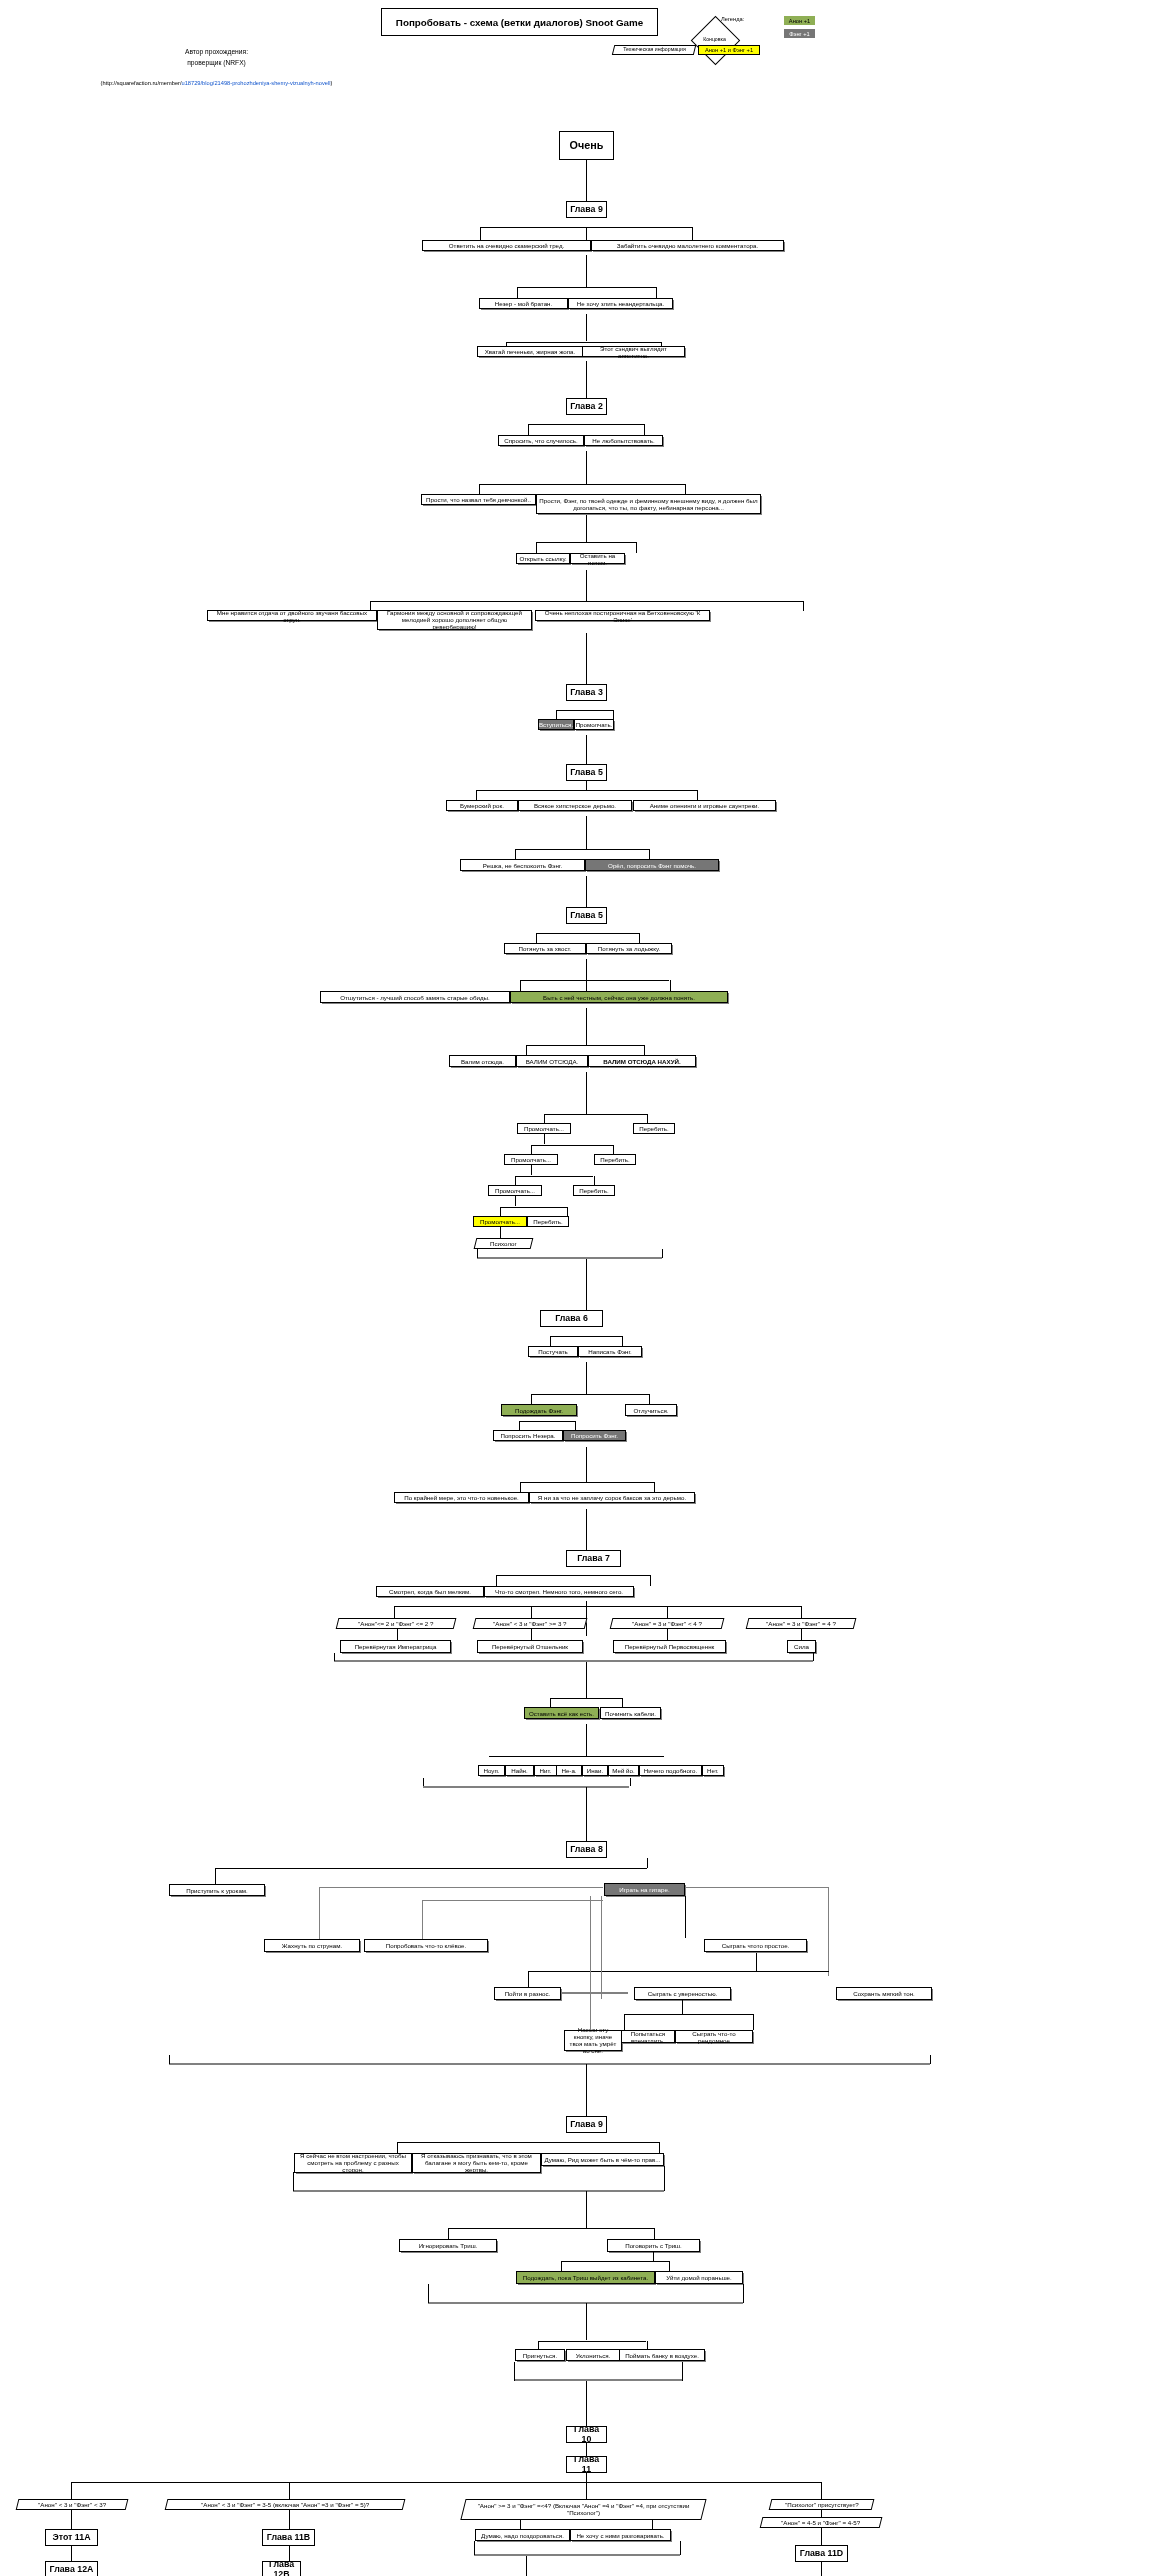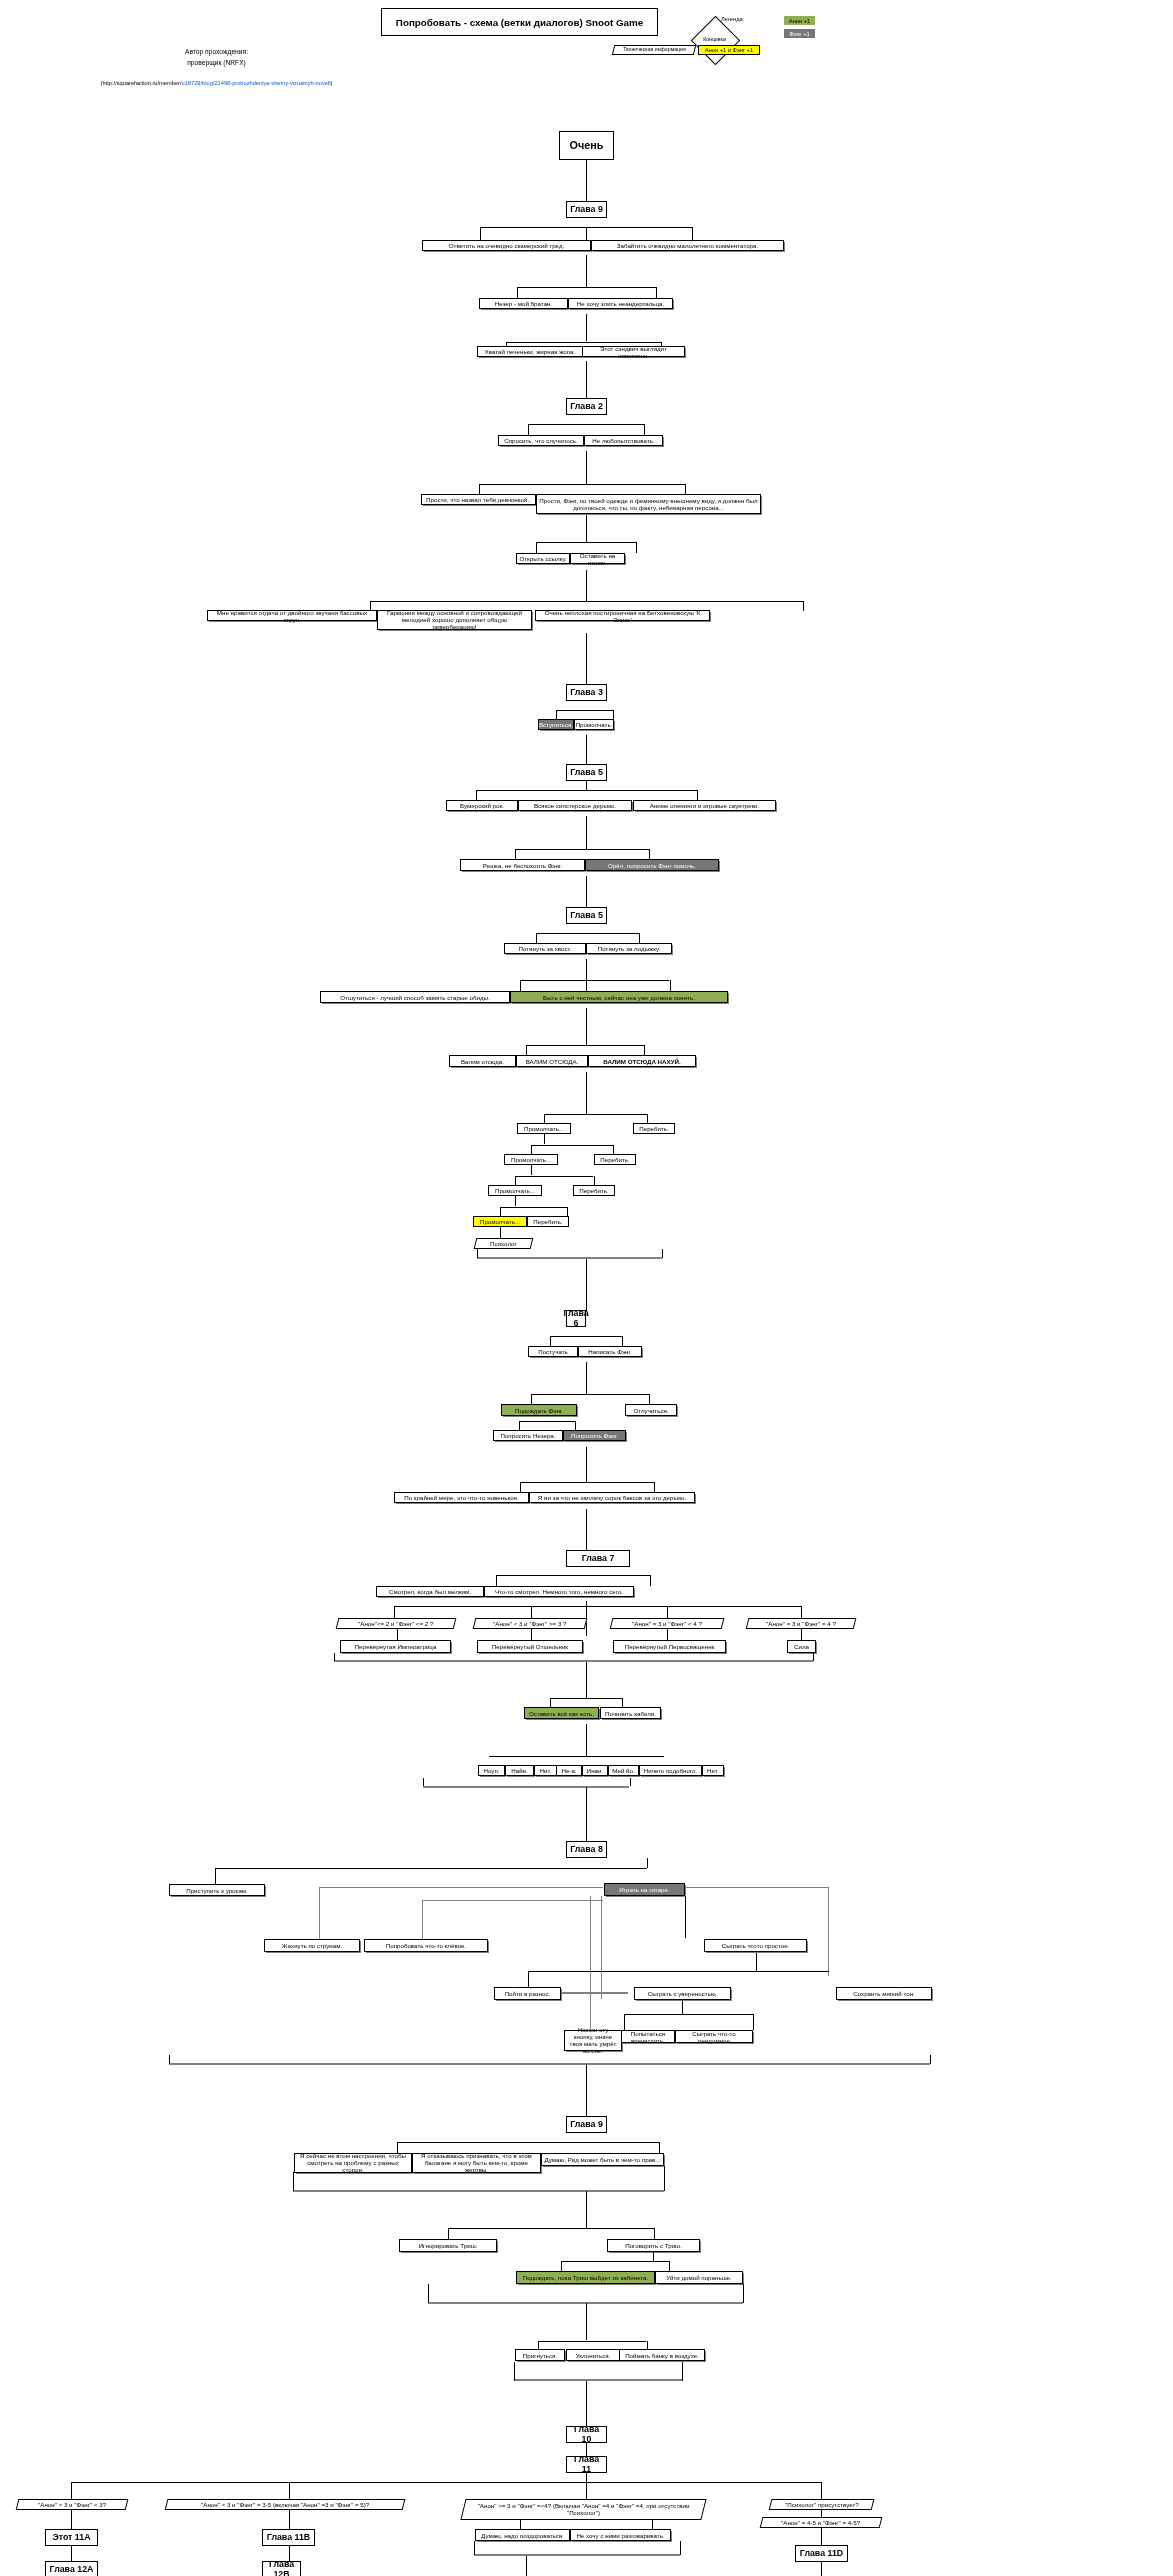--- a/index.html
+++ b/index.html
@@ -216,21 +216,21 @@
   <div class="ln lnv" style="left:500px;top:1227px;height:11.3px;"></div>
   <div class="para" style="left:475px;top:1238px;width:57px;height:10.8px;">
     <span>Психолог</span>
   </div>
 
   <div class="ln lnh lng" style="left:477px;top:1257px;width:185px;height:1.5px;"></div>
   <div class="ln lnv" style="left:477px;top:1249px;height:9.3px;"></div>
   <div class="ln lnv" style="left:662px;top:1249px;height:9.3px;"></div>
   <div class="ln lnv" style="left:586px;top:1259px;height:52px;"></div>
 
-  <div class="node chap mid" style="left:566px;top:1310px;width:20px;height:16.5px;">Глава 6</div>
+  <div class="node chap mid" style="left:540px;top:1310px;width:63px;height:16.5px;">Глава 6</div>
   <div class="ln lnh" style="left:550px;top:1336px;width:72px;"></div>
   <div class="ln lnv" style="left:550px;top:1336px;height:10.3px;"></div>
   <div class="ln lnv" style="left:622px;top:1336px;height:10.3px;"></div>
   <div class="node opt sh" style="left:528px;top:1346px;width:50px;height:11.3px;">Постучать</div>
   <div class="node opt sh" style="left:578px;top:1346px;width:64px;height:11.3px;">Написать Фэнг.</div>
   <div class="ln lnv" style="left:586px;top:1362px;height:32px;"></div>
 
   <div class="ln lnh" style="left:531px;top:1394px;width:118px;"></div>
   <div class="ln lnv" style="left:531px;top:1394px;height:11.3px;"></div>
   <div class="ln lnv" style="left:649px;top:1394px;height:11.3px;"></div>
@@ -244,21 +244,21 @@
   <div class="node opt sh sel-grey" style="left:563px;top:1430px;width:63px;height:11.3px;">Попросить Фэнг.</div>
   <div class="ln lnv" style="left:586px;top:1447px;height:35px;"></div>
 
   <div class="ln lnh" style="left:520px;top:1482px;width:134px;"></div>
   <div class="ln lnv" style="left:520px;top:1482px;height:11.3px;"></div>
   <div class="ln lnv" style="left:654px;top:1482px;height:11.3px;"></div>
   <div class="node opt sh" style="left:394px;top:1492px;width:135px;height:11.3px;">По крайней мере, это что-то новенькое.</div>
   <div class="node opt sh" style="left:529px;top:1492px;width:166px;height:11.3px;">Я ни за что не заплачу сорок баксов за это дерьмо.</div>
   <div class="ln lnv" style="left:586px;top:1509px;height:41px;"></div>
 
-  <div class="node chap mid" style="left:566px;top:1550px;width:64px;height:16.5px;">Глава 7</div>
+  <div class="node chap mid" style="left:566px;top:1550px;width:55px;height:16.5px;">Глава 7</div>
   <div class="ln lnh" style="left:496px;top:1575px;width:155px;"></div>
   <div class="ln lnv" style="left:496px;top:1575px;height:11.3px;"></div>
   <div class="ln lnv" style="left:650px;top:1575px;height:11.3px;"></div>
   <div class="node opt sh" style="left:376px;top:1586px;width:108px;height:11.3px;">Смотрел, когда был мелким.</div>
   <div class="node opt sh" style="left:484px;top:1586px;width:150px;height:11.3px;">Что-то смотрел. Немного того, немного сего.</div>
   <div class="ln lnv" style="left:586px;top:1601px;height:35px;"></div>
 
   <div class="ln lnh" style="left:394px;top:1606px;width:407px;"></div>
   <div class="ln lnv" style="left:394px;top:1606px;height:12.4px;"></div>
   <div class="ln lnv" style="left:531px;top:1606px;height:12.4px;"></div>

